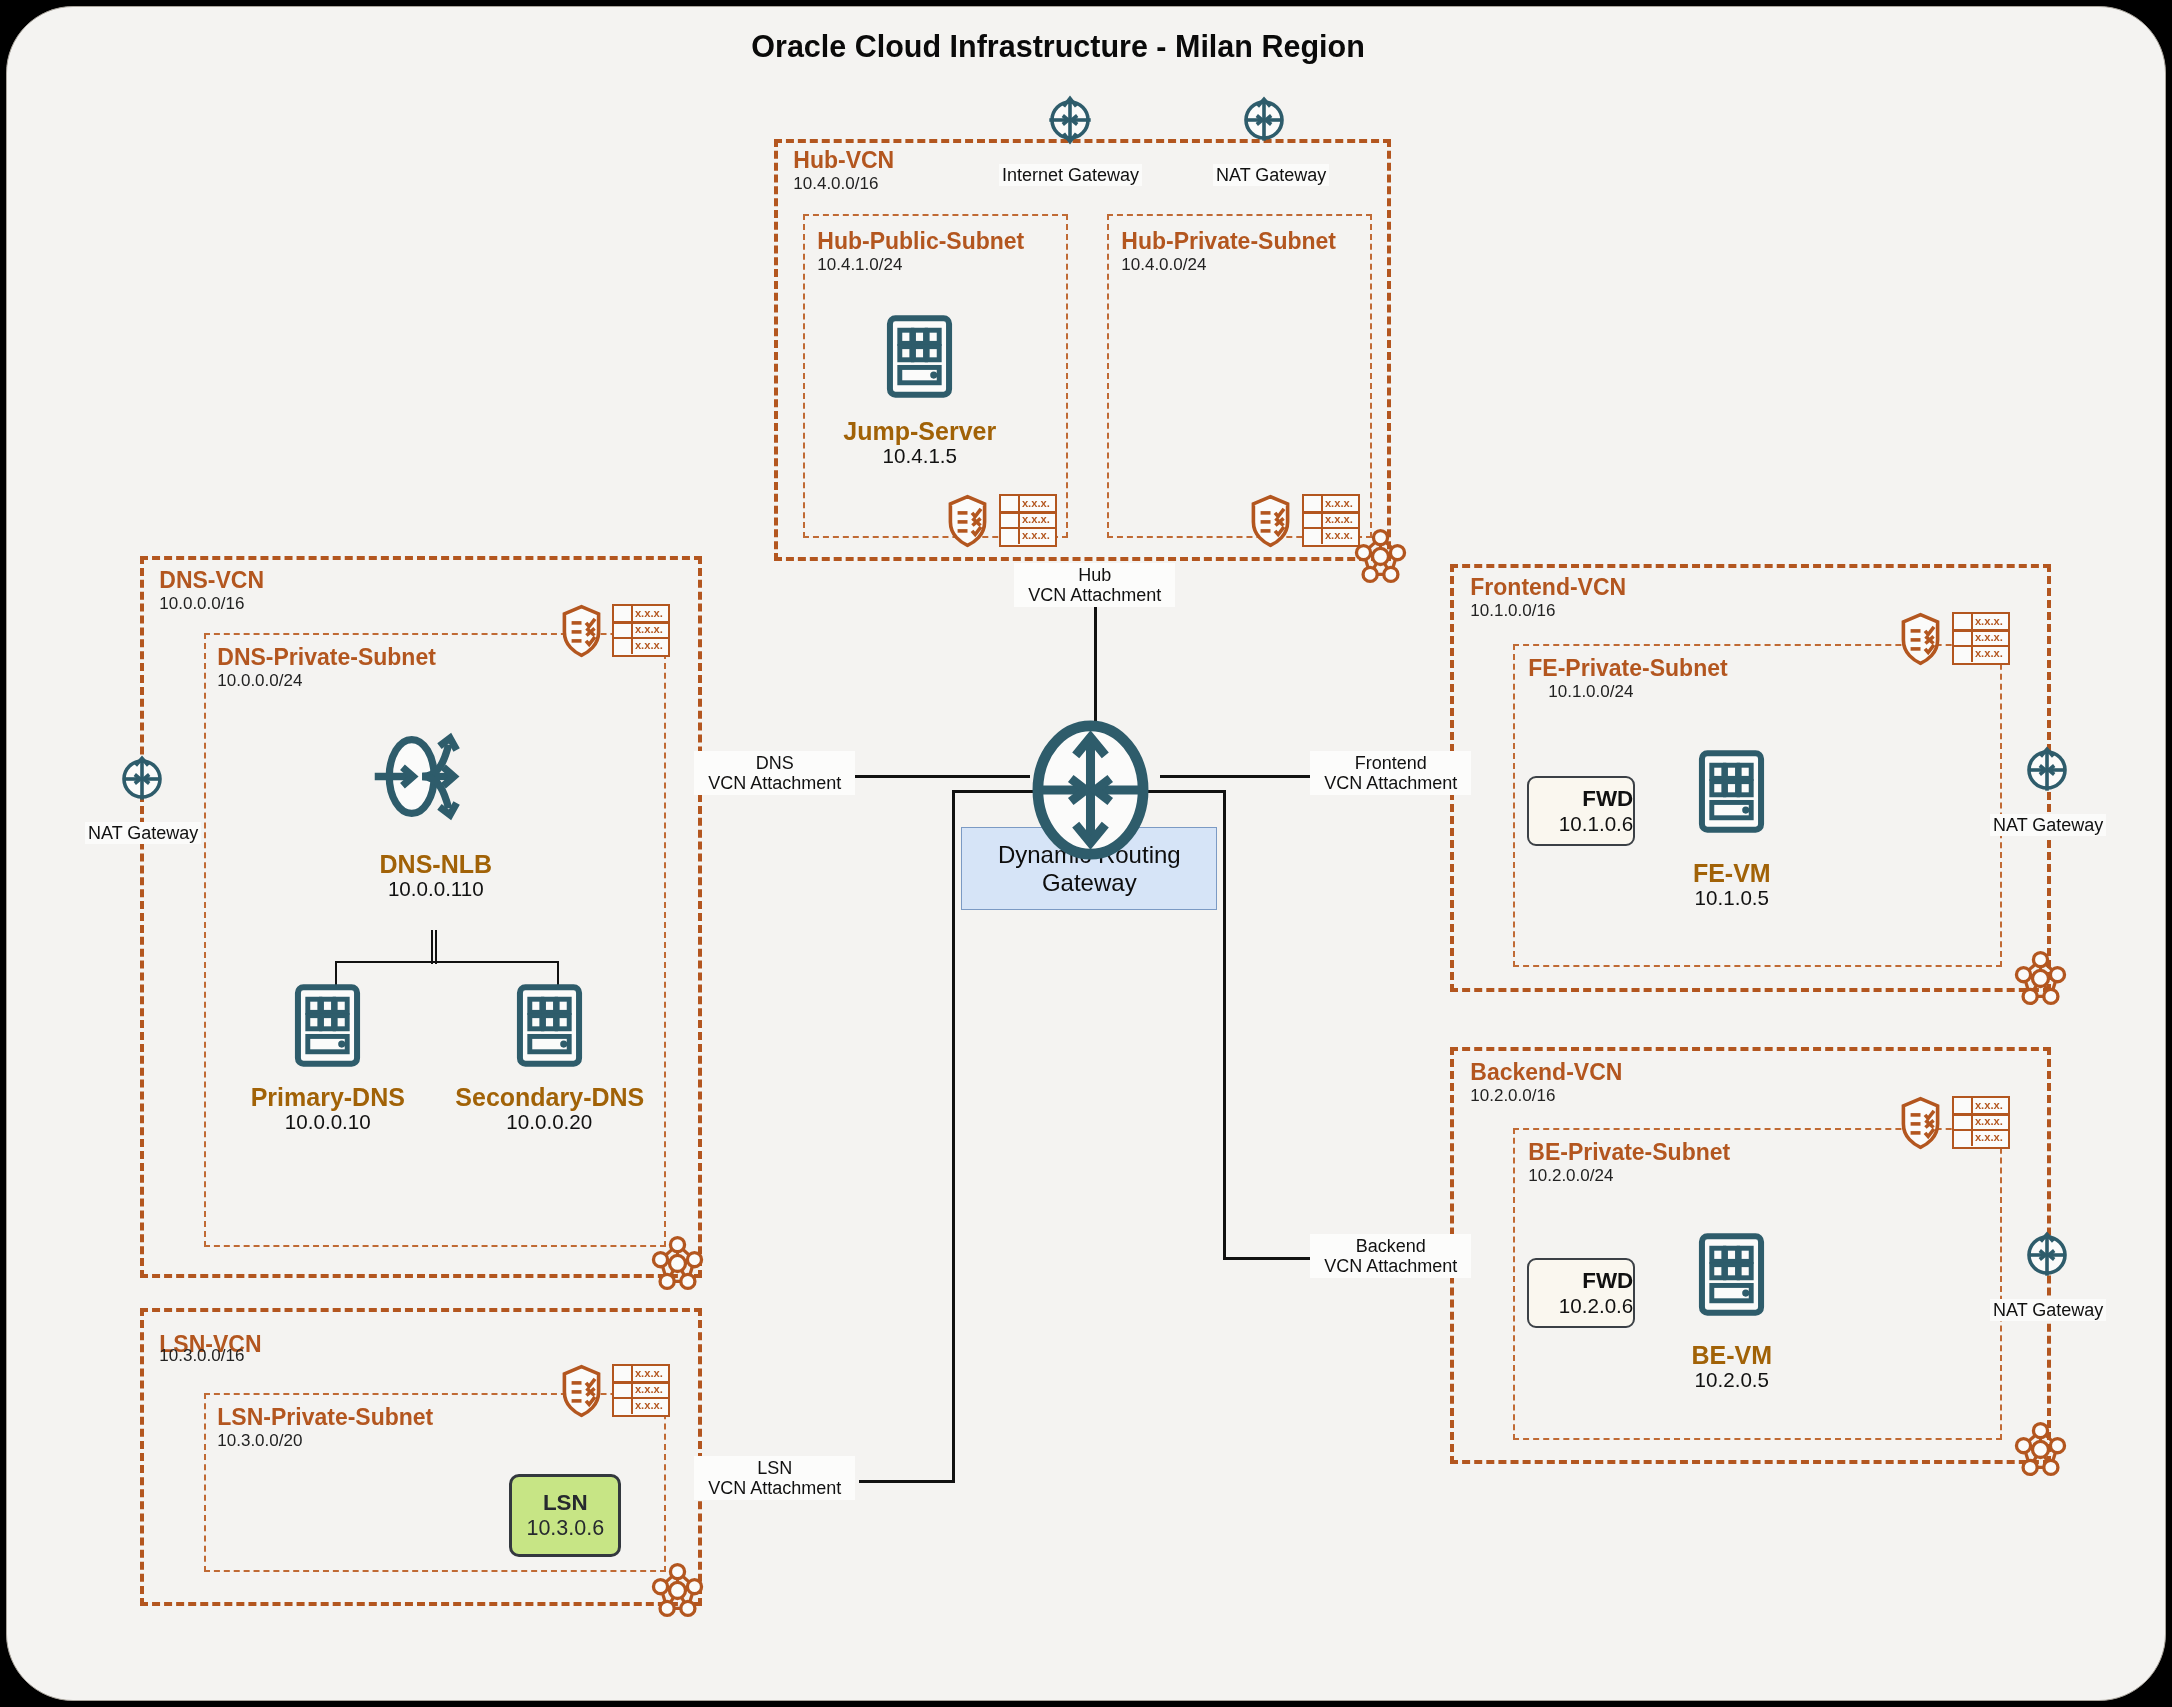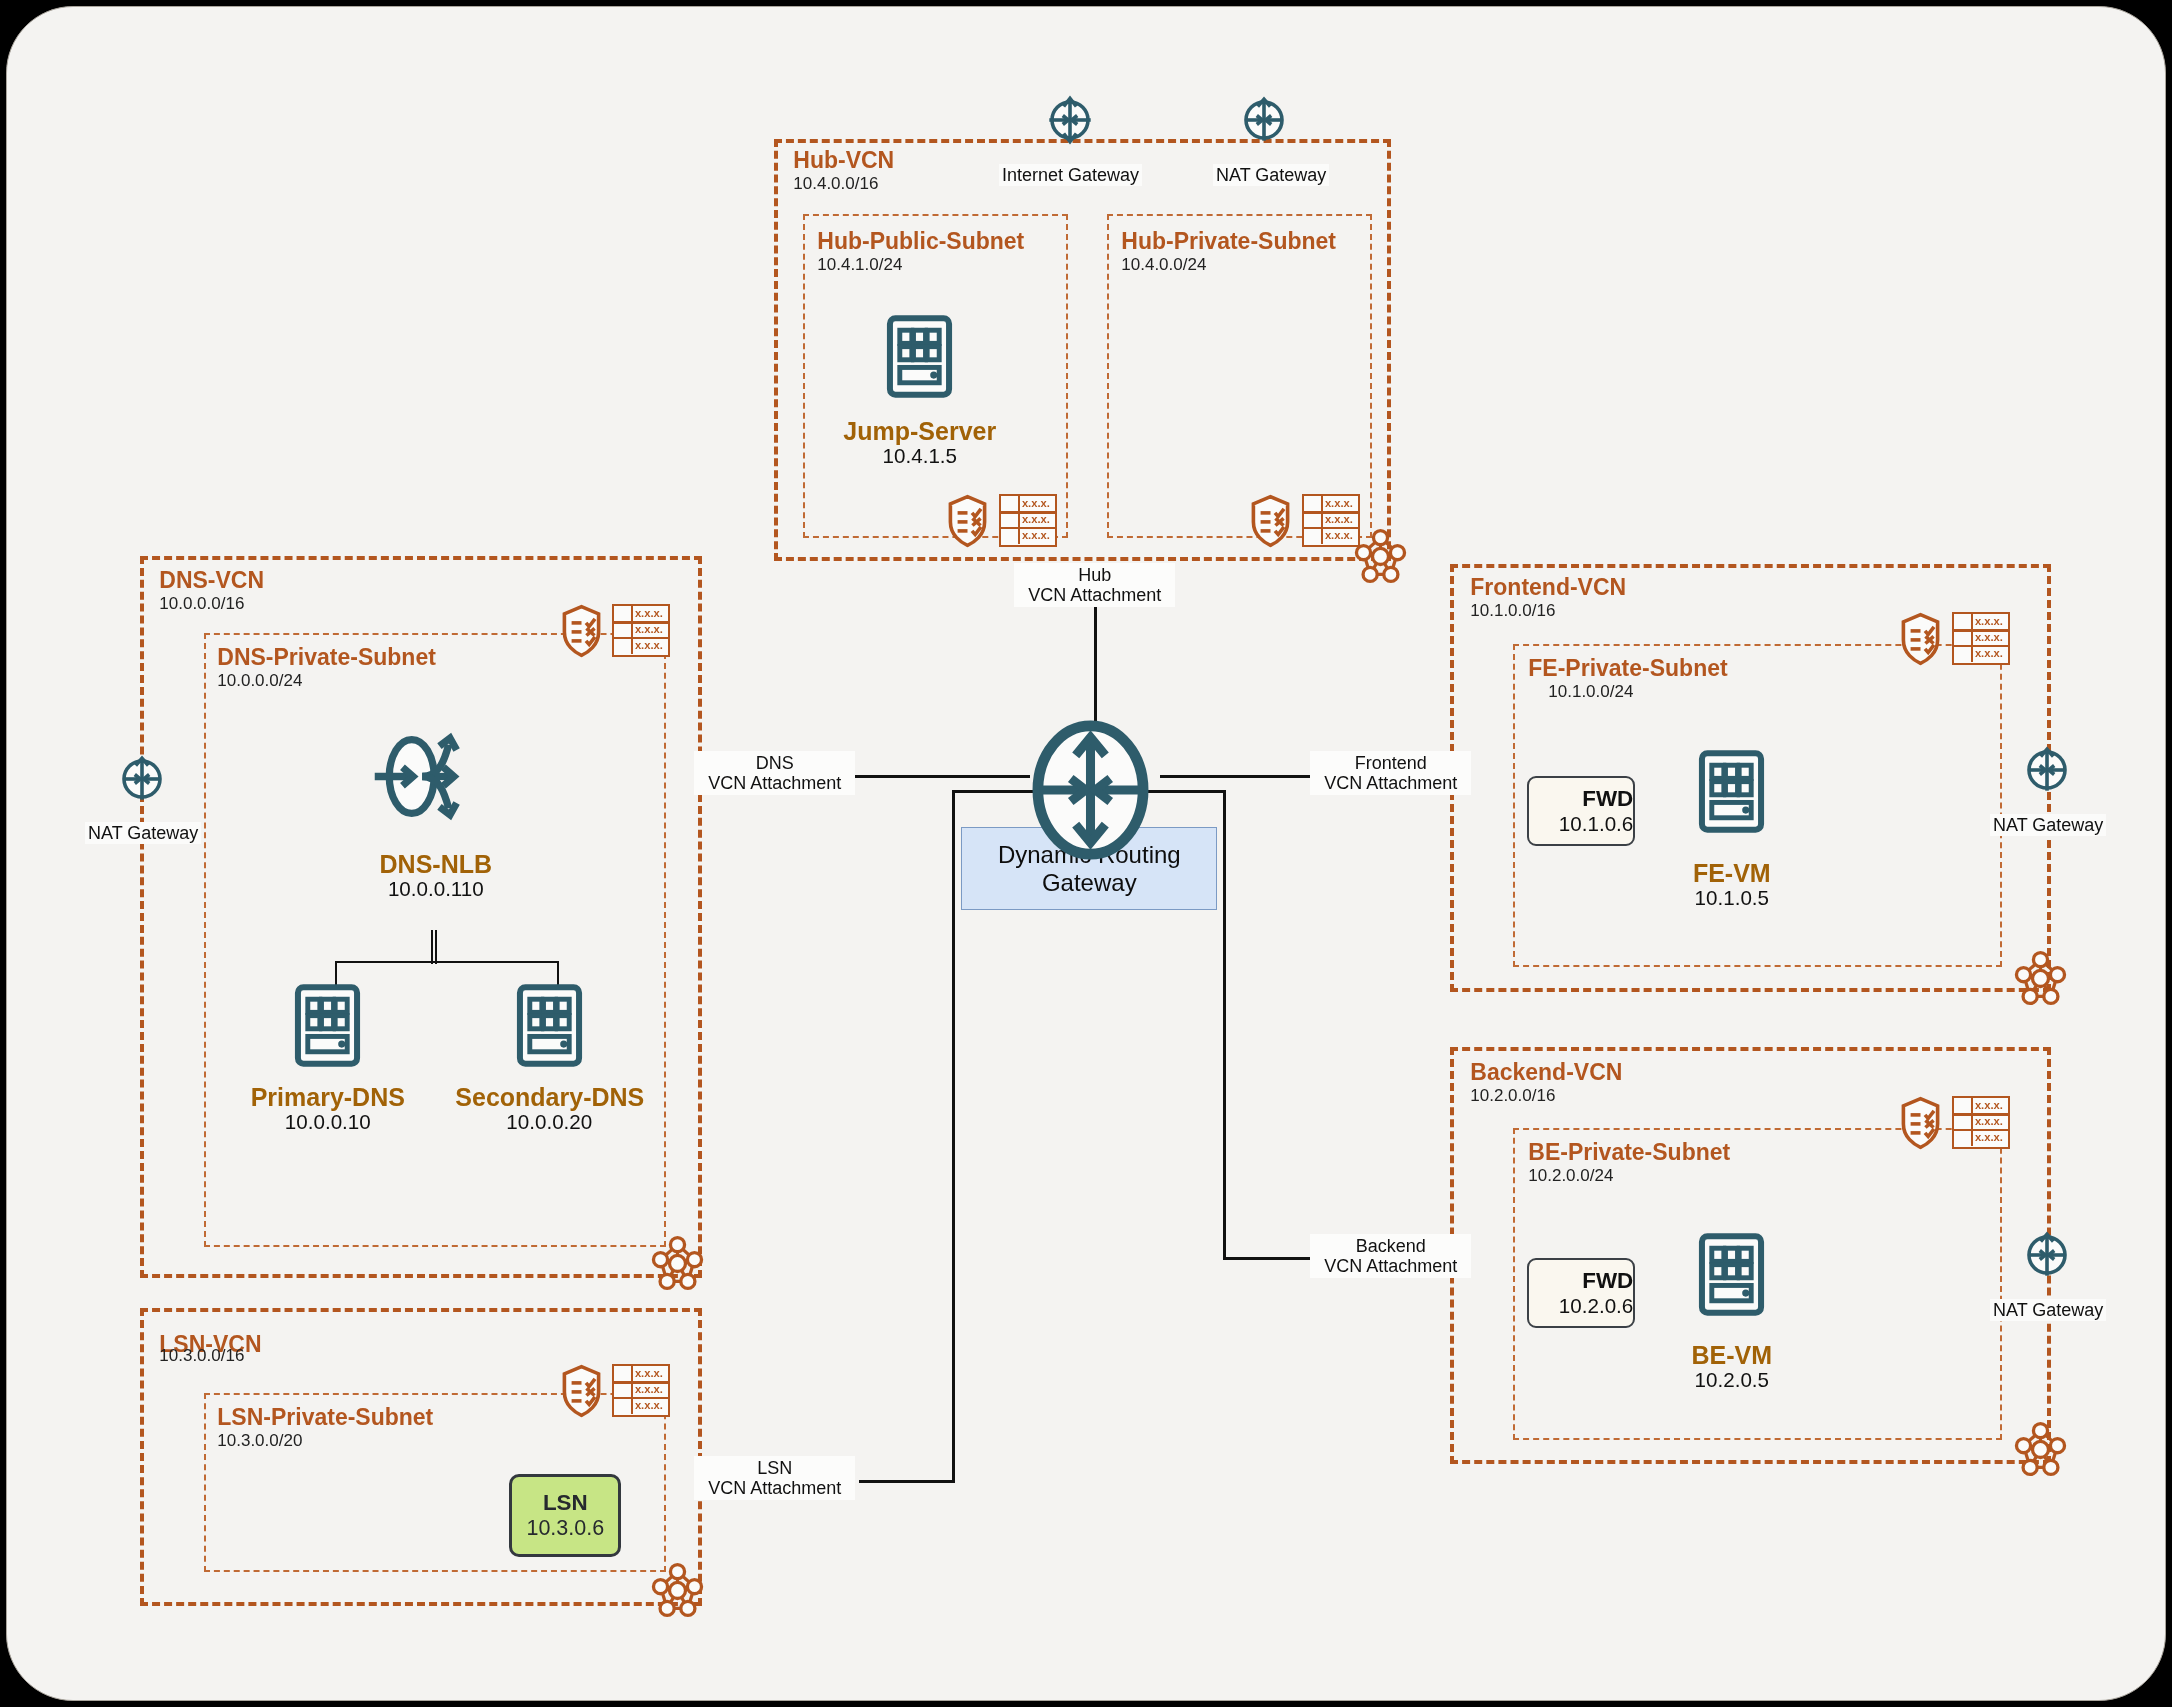--- a/index.html
+++ b/index.html
@@ -43,20 +43,21 @@
   
   .ln{background:#111;}
   svg{display:block;overflow:visible;}
 </style>
 </head>
 <body>
 
 <div id="page">
 <div id="panel">
 
+  <div class="abs title" style="left:744px;top:21.5px;">Oracle Cloud Infrastructure - Milan Region</div>
 
   <svg width="0" height="0" style="position:absolute" aria-hidden="true">
     <defs>
 
       <g id="ic-vm">
         <rect x="6" y="4" width="108" height="140" rx="10" fill="#fbfbfa" stroke="#2e5c6b" stroke-width="11"></rect>
         <rect x="24" y="26" width="22" height="24" fill="none" stroke="#2e5c6b" stroke-width="9"></rect>
         <rect x="49" y="26" width="22" height="24" fill="none" stroke="#2e5c6b" stroke-width="9"></rect>
         <rect x="74" y="26" width="22" height="24" fill="none" stroke="#2e5c6b" stroke-width="9"></rect>
         <rect x="24" y="56" width="22" height="24" fill="none" stroke="#2e5c6b" stroke-width="9"></rect>

